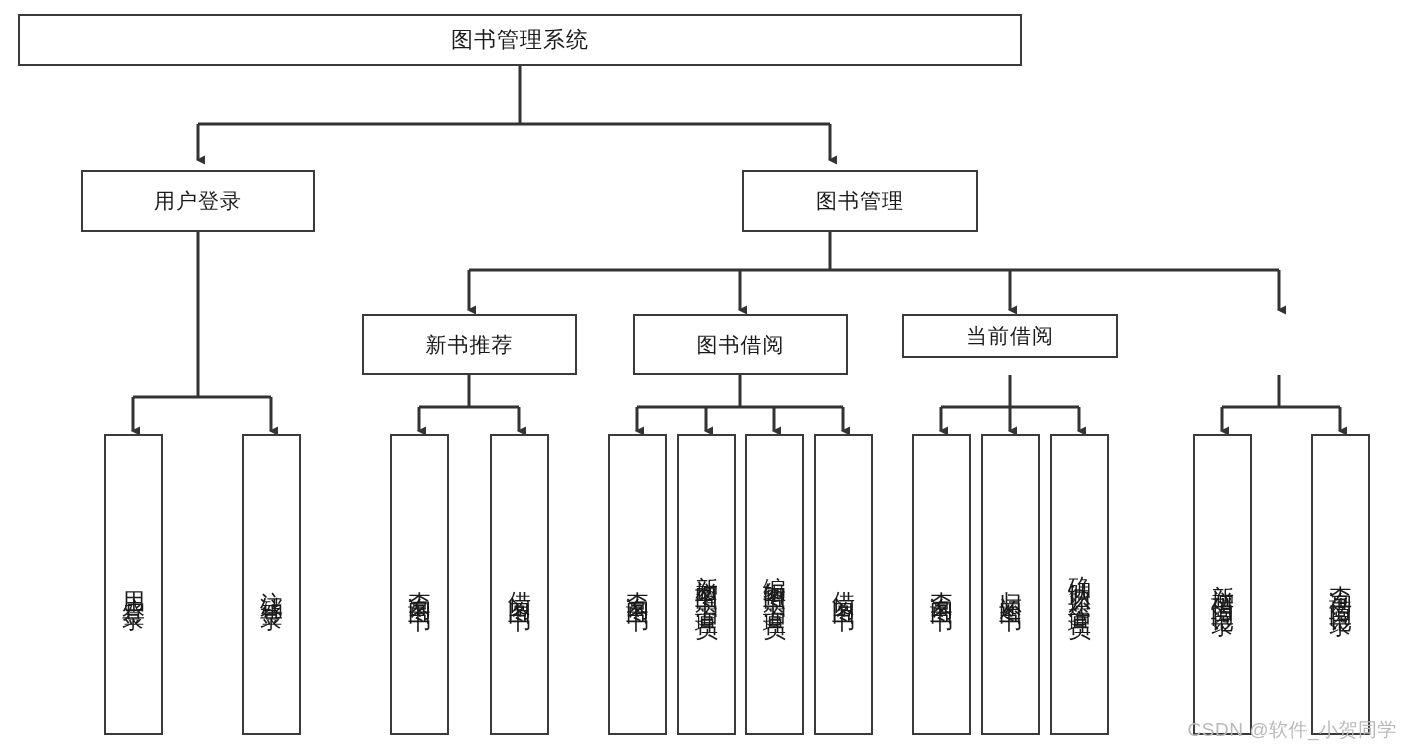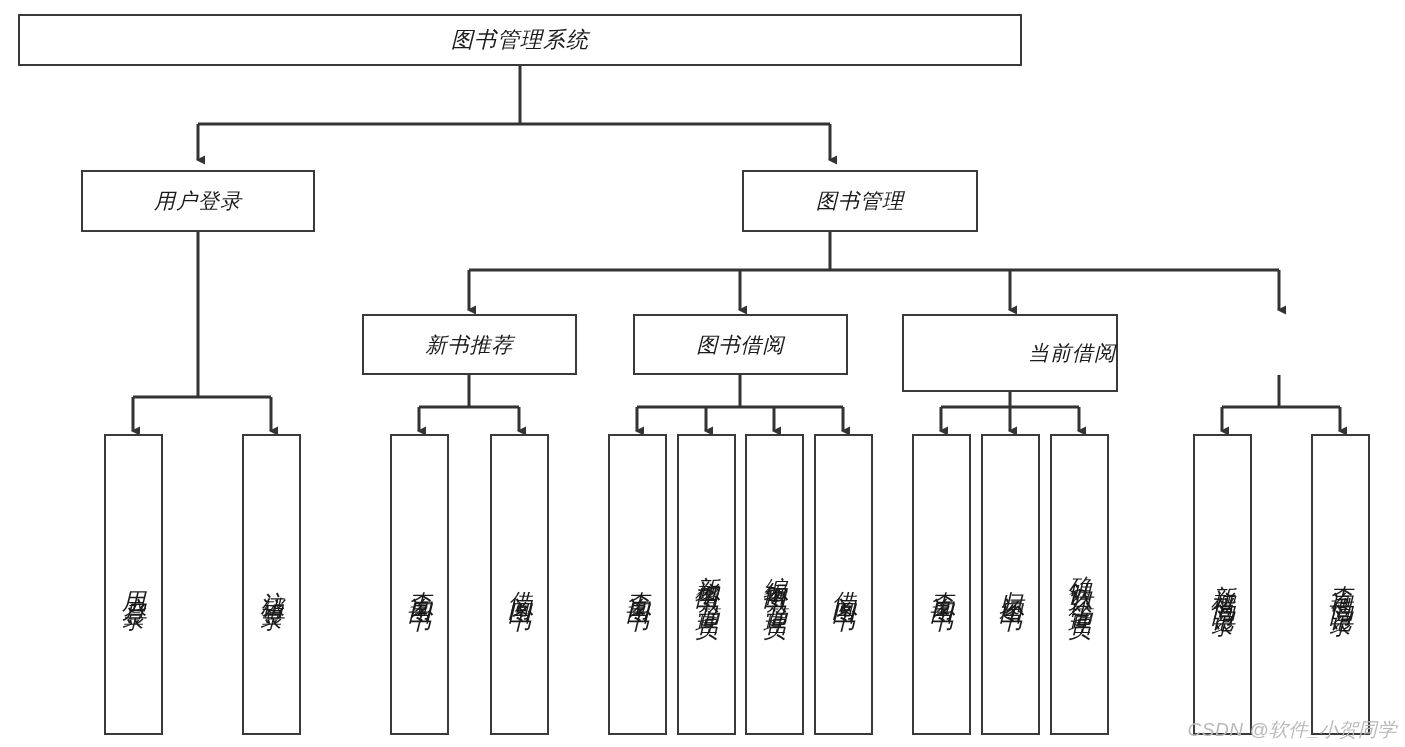--- a/index.html
+++ b/index.html
@@ -1,21 +1,21 @@
 <!DOCTYPE html>
 <html><head>
 <meta charset="utf-8">
 <style>
   html,body{margin:0;padding:0;background:#ffffff;}
   body{
     width:1405px;height:747px;overflow:hidden;
     font-family:"Liberation Sans","DejaVu Sans",sans-serif;
     color:#1a1a1a;
   }
-  #stage{position:relative;width:1405px;height:747px;background:#fff;font-style:italic;}
+  #stage{position:relative;width:1405px;height:747px;background:#fff;}
   svg.wires{position:absolute;left:0;top:0;width:1405px;height:747px;}
   .node{
     position:absolute;box-sizing:border-box;
     border:2.5px solid #3a3a3a;background:#ffffff;
     display:flex;align-items:center;justify-content:center;
     text-align:center;line-height:1.22;
   }
   .node .lbl{display:block;}
   .node.horiz .lbl{font-size:21px;letter-spacing:1px;}
   .node.root .lbl{font-size:22px;letter-spacing:1px;}
@@ -97,21 +97,21 @@
   <div class="node horiz" style="left:742px;top:170px;width:236px;height:62px;">
     <span class="lbl">图书管理</span>
   </div>
 
   <div class="node horiz" style="left:633px;top:314px;width:215px;height:61px;">
     <span class="lbl">图书借阅</span>
   </div>
   <div class="node horiz" style="left:362px;top:314px;width:215px;height:61px;">
     <span class="lbl">新书推荐</span>
   </div>
-  <div class="node horiz" style="left:902px;top:314px;width:216px;height:78px;justify-content:flex-end;">
+  <div class="node horiz" style="left:902px;top:314px;width:216px;height:44px;">
     <span class="lbl">当前借阅</span>
   </div>
 
   <div class="node vert" style="left:104px;top:434px;width:59px;height:301px;">
     <span class="lbl">用户登录</span>
   </div>
   <div class="node vert" style="left:242px;top:434px;width:59px;height:301px;">
     <span class="lbl">注销登录</span>
   </div>
 

